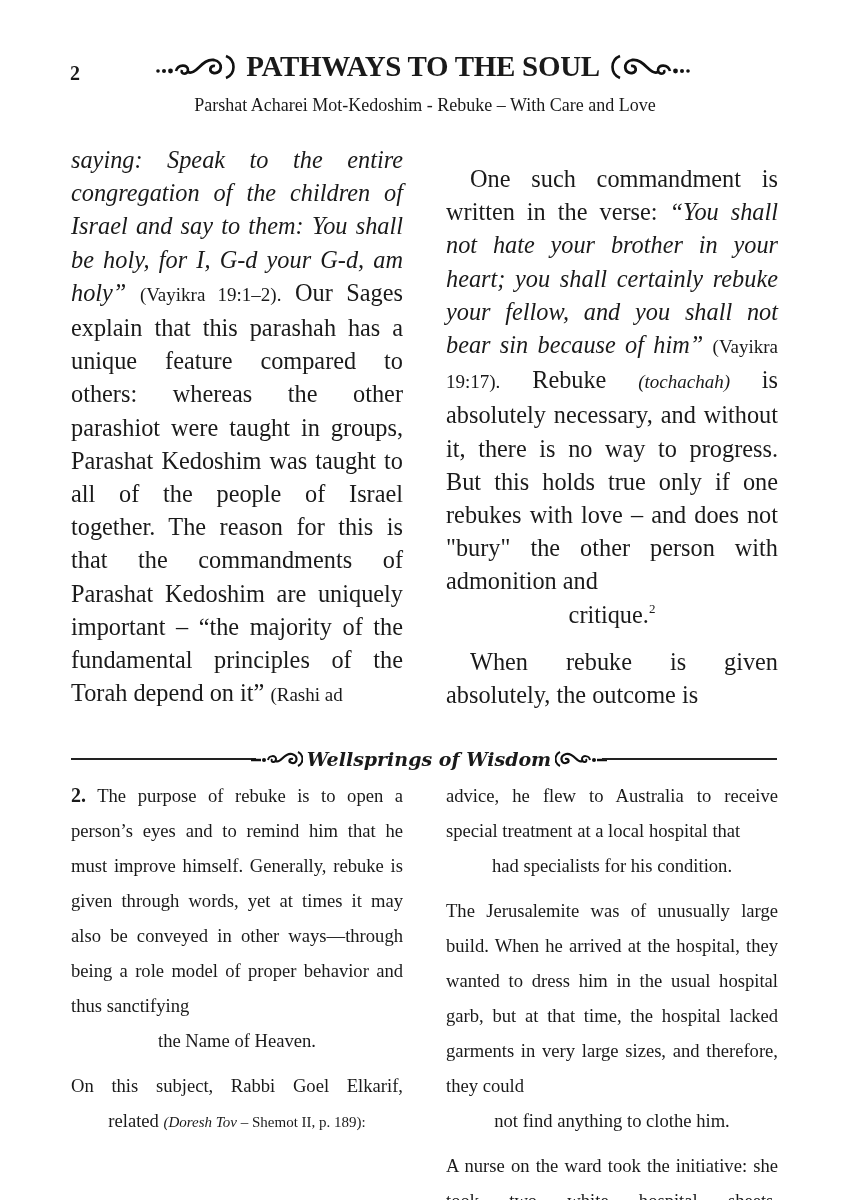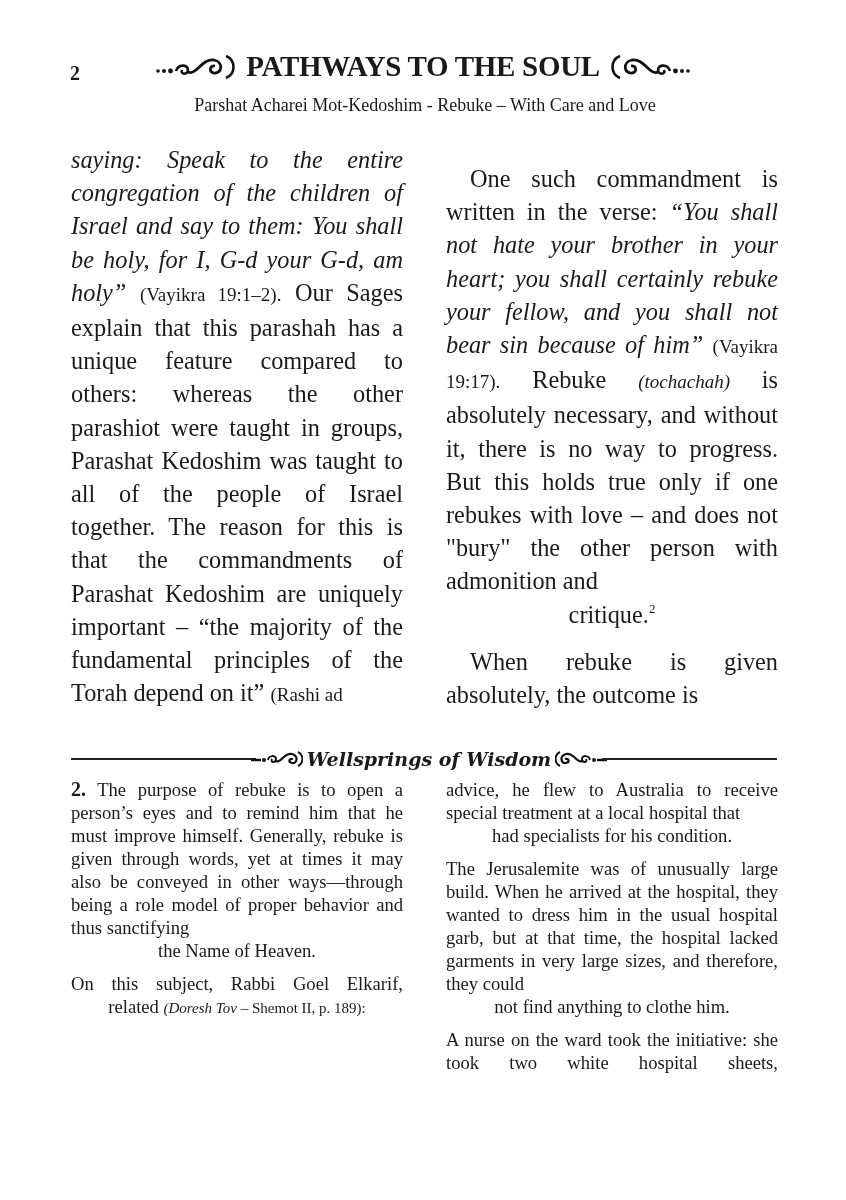--- a/index.html
+++ b/index.html
@@ -49,21 +49,21 @@
     position: absolute; left: 185px; right: 175px; top: 0; height: 30px;
     display: flex; align-items: center; justify-content: center; white-space: nowrap;
   }
   .script-title {
     font-family: "DejaVu Serif", serif; font-style: italic; font-weight: bold;
     font-size: 19px; margin: 0 4px;
   }
 
   .fn {
     position: absolute; width: 332px;
-    font-size: 18.6px; line-height: 23px; text-align: justify;
+    font-size: 18.6px; line-height: 35px; text-align: justify;
   }
   .fn-left { left: 71px; top: 778px; }
   .fn-right { left: 446px; top: 778px; }
   .fn p { margin: 0; }
   .fn .center { text-align: center; }
   .fn .pgap { height: 10px; }
   .fn .small { font-size: 15px; }
   .fn b { font-size: 20px; }
 </style>
 </head>

